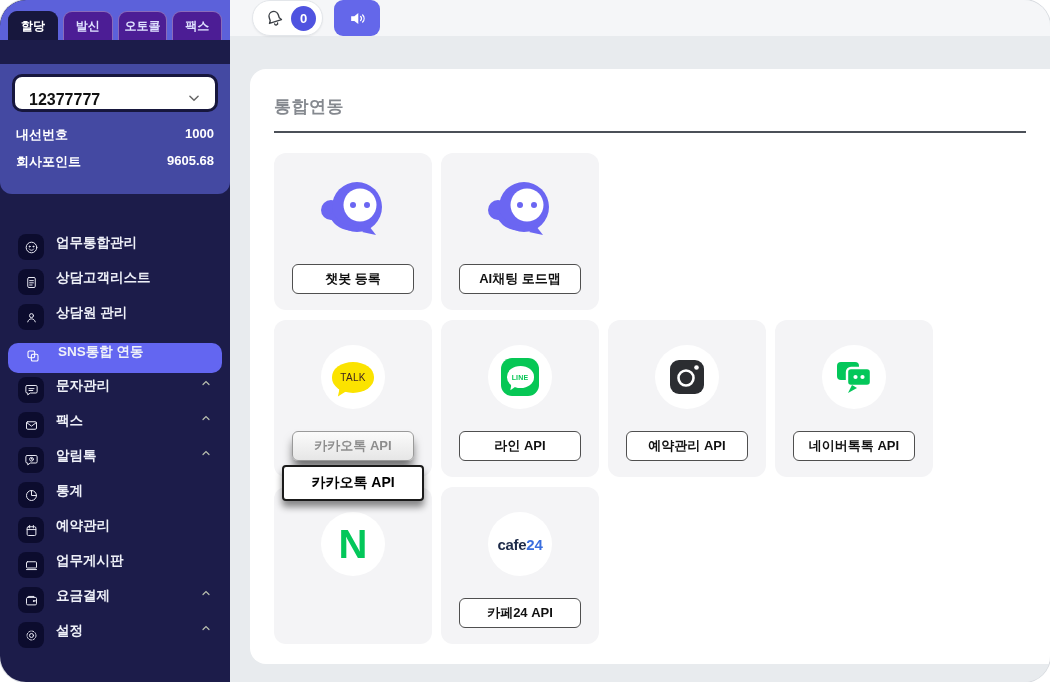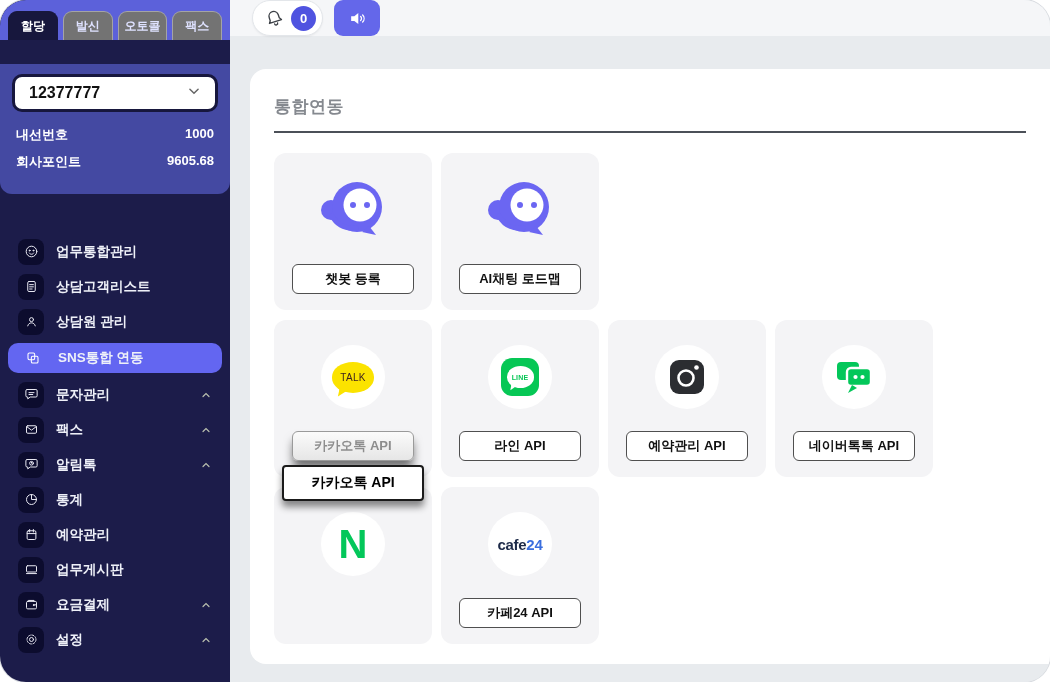--- a/index.html
+++ b/index.html
@@ -12,42 +12,42 @@
 
   
   .sidebar { width:230px; height:100%; background:#1c1c4a; flex:0 0 230px; display:flex; flex-direction:column;gap:24px; }
   .tabstrip {
     background:#5c61da; height:40px; display:flex; align-items:flex-end;
     padding:0 8px; gap:5px; border-top-left-radius:26px;
   }
   .tab {
     height:29px; flex:1; display:flex; align-items:center; justify-content:center;
     font-size:12px; font-weight:bold; color:#dfe2ff;
-    background:#737373; border:1px solid rgba(255,255,255,.35); border-bottom:none;
+    background:#4c1d95; border:1px solid rgba(255,255,255,.35); border-bottom:none;
     border-radius:9px 9px 0 0; cursor:pointer;
   }
   .tab.active { background:#17173d; color:#ffffff; border-color:#17173d; }
 
   .sidebar-top { background:#4449a2; padding:10px 12px 14px; border-radius:0 0 12px 12px; }
   .ext-select {
     background:#ffffff; border:3px solid #17173d; border-radius:10px; height:38px;
-    display:flex; align-items:center; justify-content:space-between; padding:0 14px;
+    display:flex; align-items:flex-end; justify-content:space-between; padding:0 14px;
     font-size:16px; font-weight:bold; color:#111; cursor:pointer;
   }
   .stats { margin:14px 4px 4px; }
   .stat-row { display:flex; justify-content:space-between; font-size:13px; font-weight:bold; color:#ffffff; margin-bottom:9px; }
   .chat-btn {
     margin-top:6px; width:100%; height:36px; background:#17173d; border:1.5px solid #8b8fe0;
     border-radius:10px; color:#fff; font-size:14px; font-weight:bold;
     display:flex; align-items:center; justify-content:center; gap:9px; cursor:pointer;
   }
 
   .menu { padding:16px 0 0; flex:1; }
   .menu-item {
-    height:35px; display:flex; align-items:center; gap:12px; padding:0 18px;
+    height:35px; display:flex; gap:12px; padding:0 18px;
     color:#eef0f8; font-size:13.5px; font-weight:600; cursor:pointer; position:relative;
   }
   .menu-item .chip {
     width:26px; height:26px; background:#0c0c2e; border-radius:8px;
     display:grid; place-items:center; color:#e8e8f2; flex:0 0 26px;
   }
   .menu-item.active {
     background:#6366f1; margin:4px 8px; padding:0 12px; border-radius:10px; height:30px;
   }
   .menu-item.active .chip { background:transparent; }

